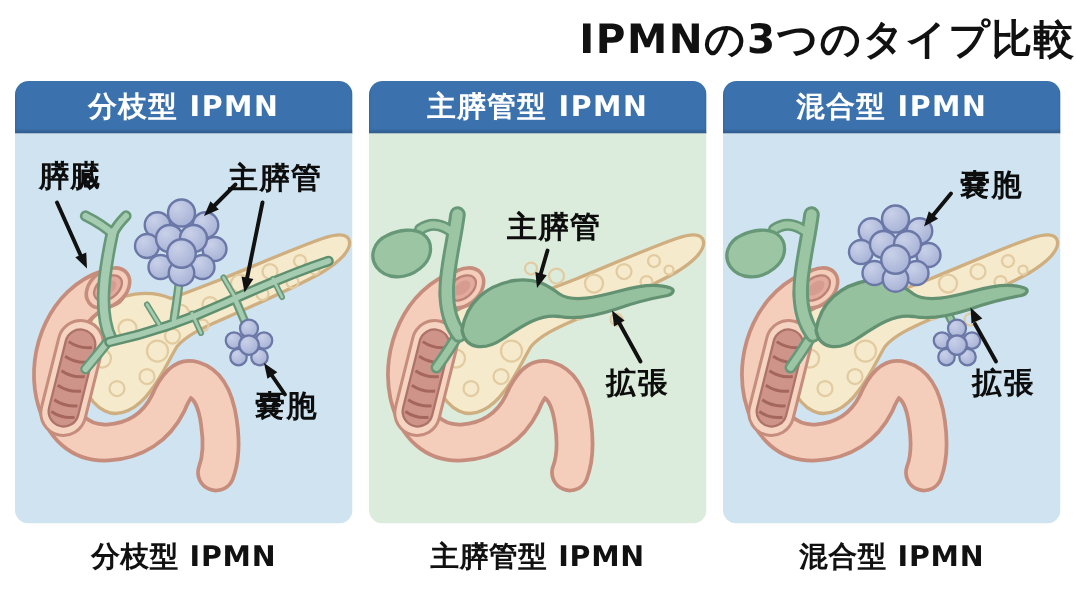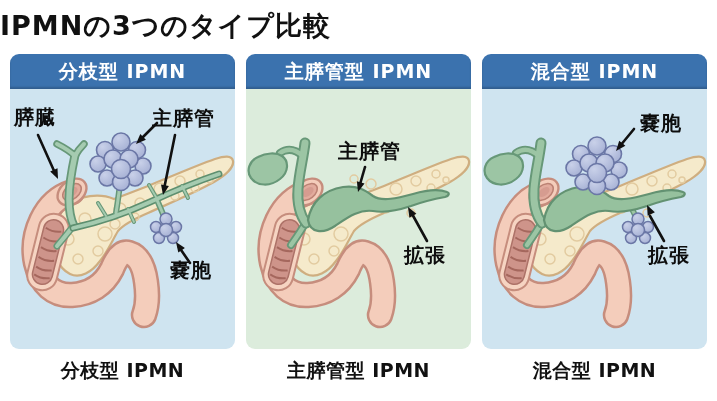--- a/index.html
+++ b/index.html
@@ -1,18 +1,18 @@
 <!DOCTYPE html>
 <html><head>
 <meta charset="utf-8">
 <style>
   html,body{margin:0;padding:0;background:#ffffff;}
   .page{width:717px;height:401px;background:#ffffff;position:relative;overflow:hidden;
         font-family:"DejaVu Sans","Liberation Sans",sans-serif;}
-  .title{text-align:left;padding-top:8px;font-size:27px;font-weight:bold;color:#111;
+  .title{text-align:right;padding-top:8px;font-size:27px;font-weight:bold;color:#111;
          letter-spacing:1px;}
   .row{display:flex;gap:11px;margin:10px 10px 0;}
   .panel{flex:1;border-radius:9px;overflow:hidden;}
   .phead{height:35px;line-height:35px;text-align:center;color:#ffffff;font-size:19px;
          font-weight:bold;background:#3B72AE;letter-spacing:1px;
          box-shadow:inset 0 -2px 2px rgba(0,0,0,.18);}
   .pbody{height:260px;position:relative;}
   .pbody svg{position:absolute;left:0;top:0;width:100%;height:100%;}
   .anno{position:absolute;font-size:20px;font-weight:bold;color:#0d0d0d;
         letter-spacing:1px;white-space:nowrap;line-height:1.1;}
@@ -138,21 +138,21 @@
             <line class="arrowline" x1="28" y1="46" x2="45" y2="84"></line>
             <polygon class="arrowhead" points="48,90 47.5,79.3 40.2,82.5"></polygon>
             <line class="arrowline" x1="147" y1="34" x2="130" y2="51"></line>
             <polygon class="arrowhead" points="126,55 135.9,50.7 130.3,45.1"></polygon>
             <line class="arrowline" x1="165" y1="46" x2="154" y2="100"></line>
             <polygon class="arrowhead" points="153,106 158.9,97.0 151.0,95.4"></polygon>
             <line class="arrowline" x1="180" y1="174" x2="169" y2="158"></line>
             <polygon class="arrowhead" points="166,153 168.3,163.5 174.9,159.1"></polygon>
           </g>
         </svg>
-        <div class="anno" style="left:4px;top:17px">膵臓</div>
+        <div class="anno" style="left:16px;top:17px">膵臓</div>
         <div class="anno" style="left:142px;top:18px">主膵管</div>
         <div class="anno" style="left:160px;top:170px">嚢胞</div>
       </div>
     </div>
 
     <div class="panel">
       <div class="phead">主膵管型 IPMN</div>
       <div class="pbody" style="background:#DCECDC">
         <svg viewBox="0 0 225 260">
 

